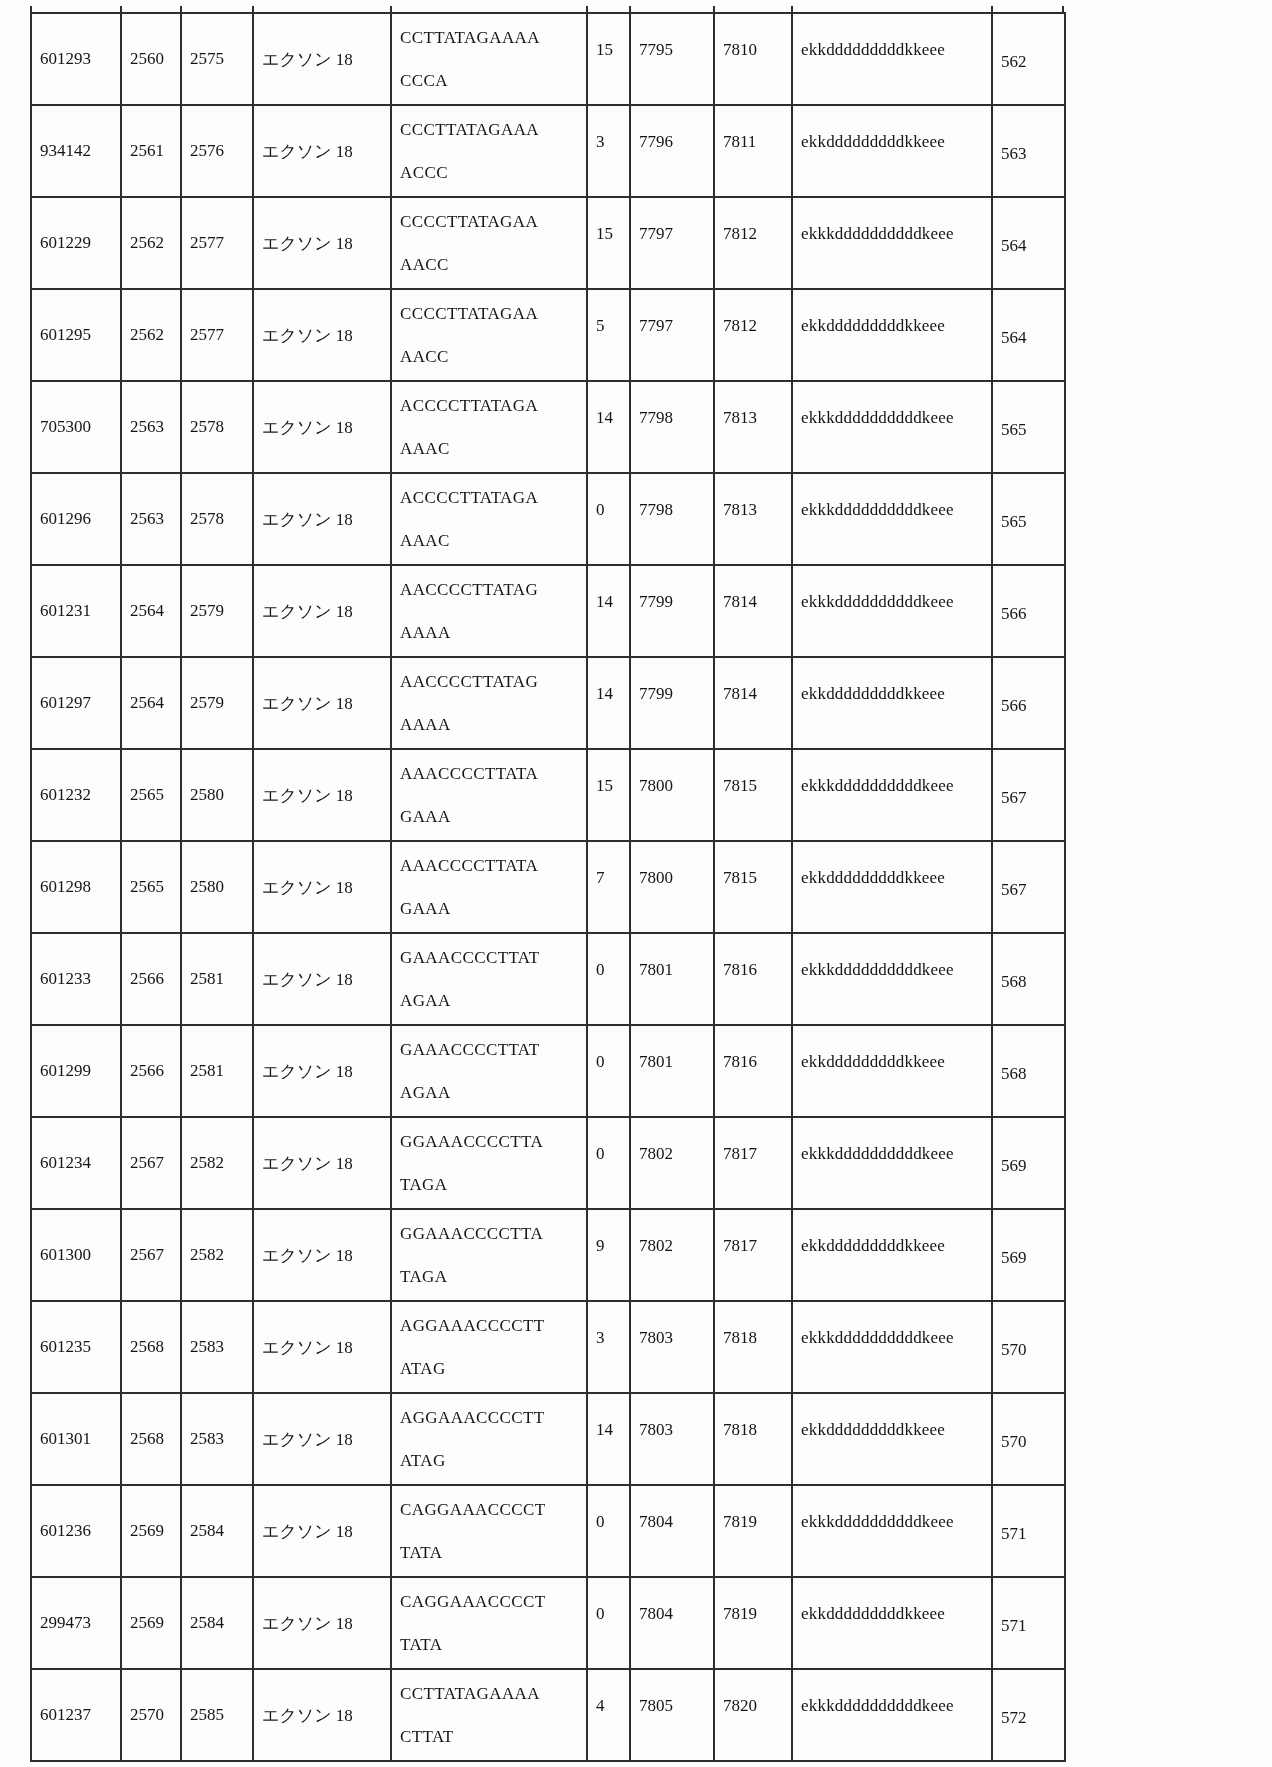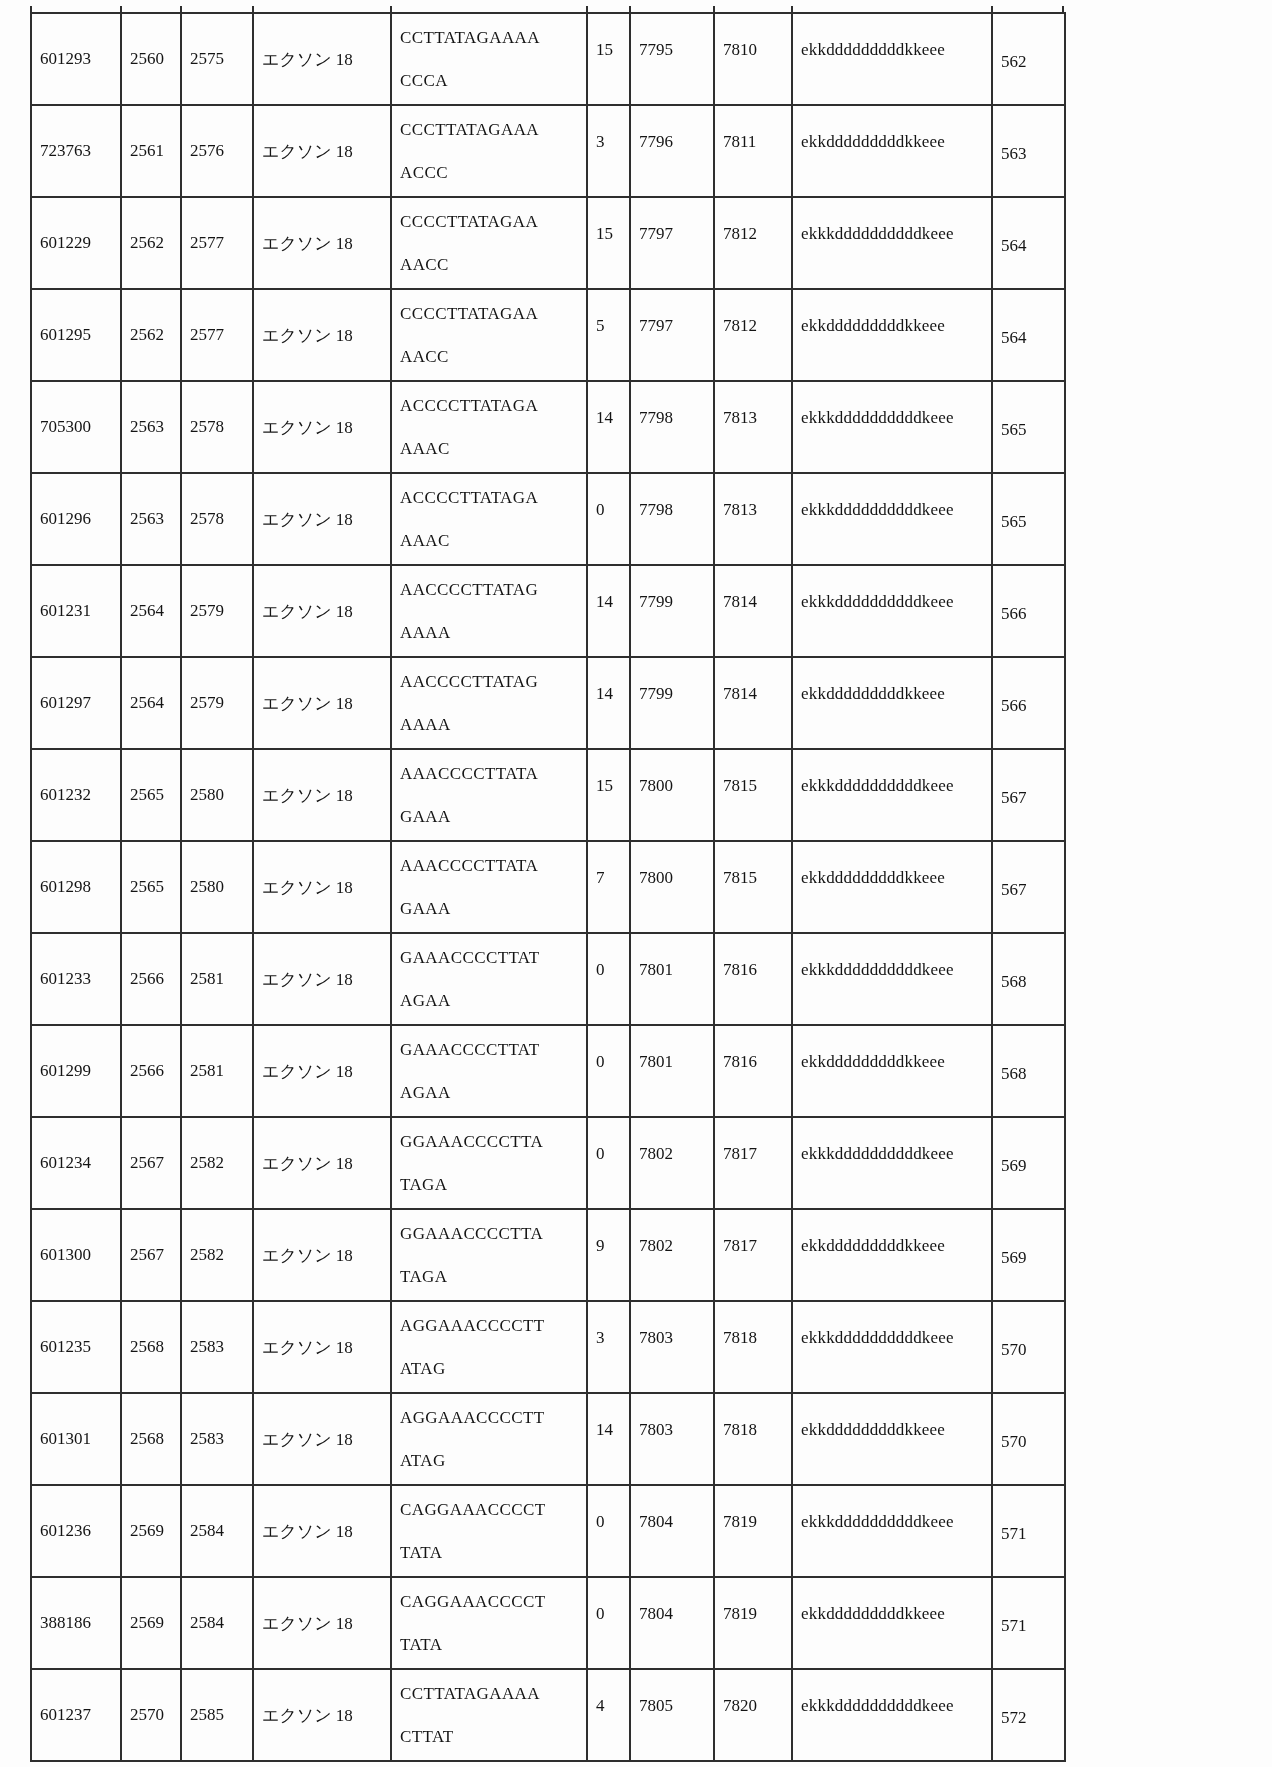--- a/index.html
+++ b/index.html
@@ -79,21 +79,21 @@
       <div>CCCA</div>
     </td>
     <td class="col-n3">15</td>
     <td class="col-p1">7795</td>
     <td class="col-p2">7810</td>
     <td class="col-chem">ekkdddddddddkkeee</td>
     <td class="col-sid">562</td>
   </tr>
 
   <tr>
-    <td class="col-id">723763</td>
+    <td class="col-id">934142</td>
     <td class="col-n1">2561</td>
     <td class="col-n2">2576</td>
     <td class="col-region">エクソン 18</td>
     <td class="col-seq">
       <div>CCCTTATAGAAA</div>
       <div>ACCC</div>
     </td>
     <td class="col-n3">3</td>
     <td class="col-p1">7796</td>
     <td class="col-p2">7811</td>
@@ -335,21 +335,21 @@
       <div>TATA</div>
     </td>
     <td class="col-n3">0</td>
     <td class="col-p1">7804</td>
     <td class="col-p2">7819</td>
     <td class="col-chem">ekkkddddddddddkeee</td>
     <td class="col-sid">571</td>
   </tr>
 
   <tr>
-    <td class="col-id">388186</td>
+    <td class="col-id">299473</td>
     <td class="col-n1">2569</td>
     <td class="col-n2">2584</td>
     <td class="col-region">エクソン 18</td>
     <td class="col-seq">
       <div>CAGGAAACCCCT</div>
       <div>TATA</div>
     </td>
     <td class="col-n3">0</td>
     <td class="col-p1">7804</td>
     <td class="col-p2">7819</td>

